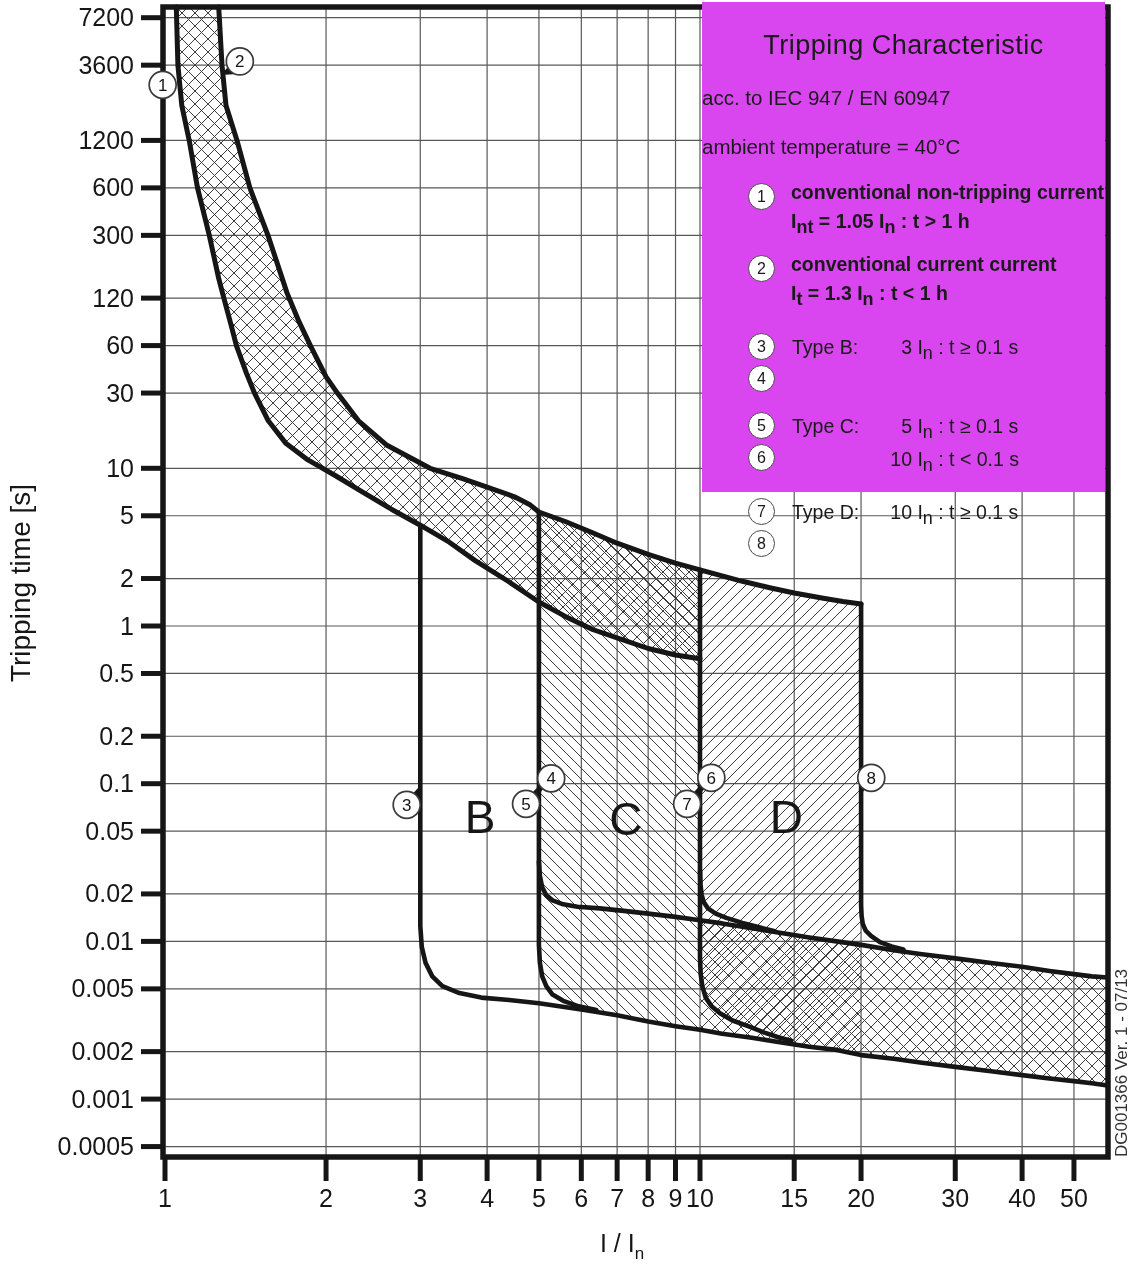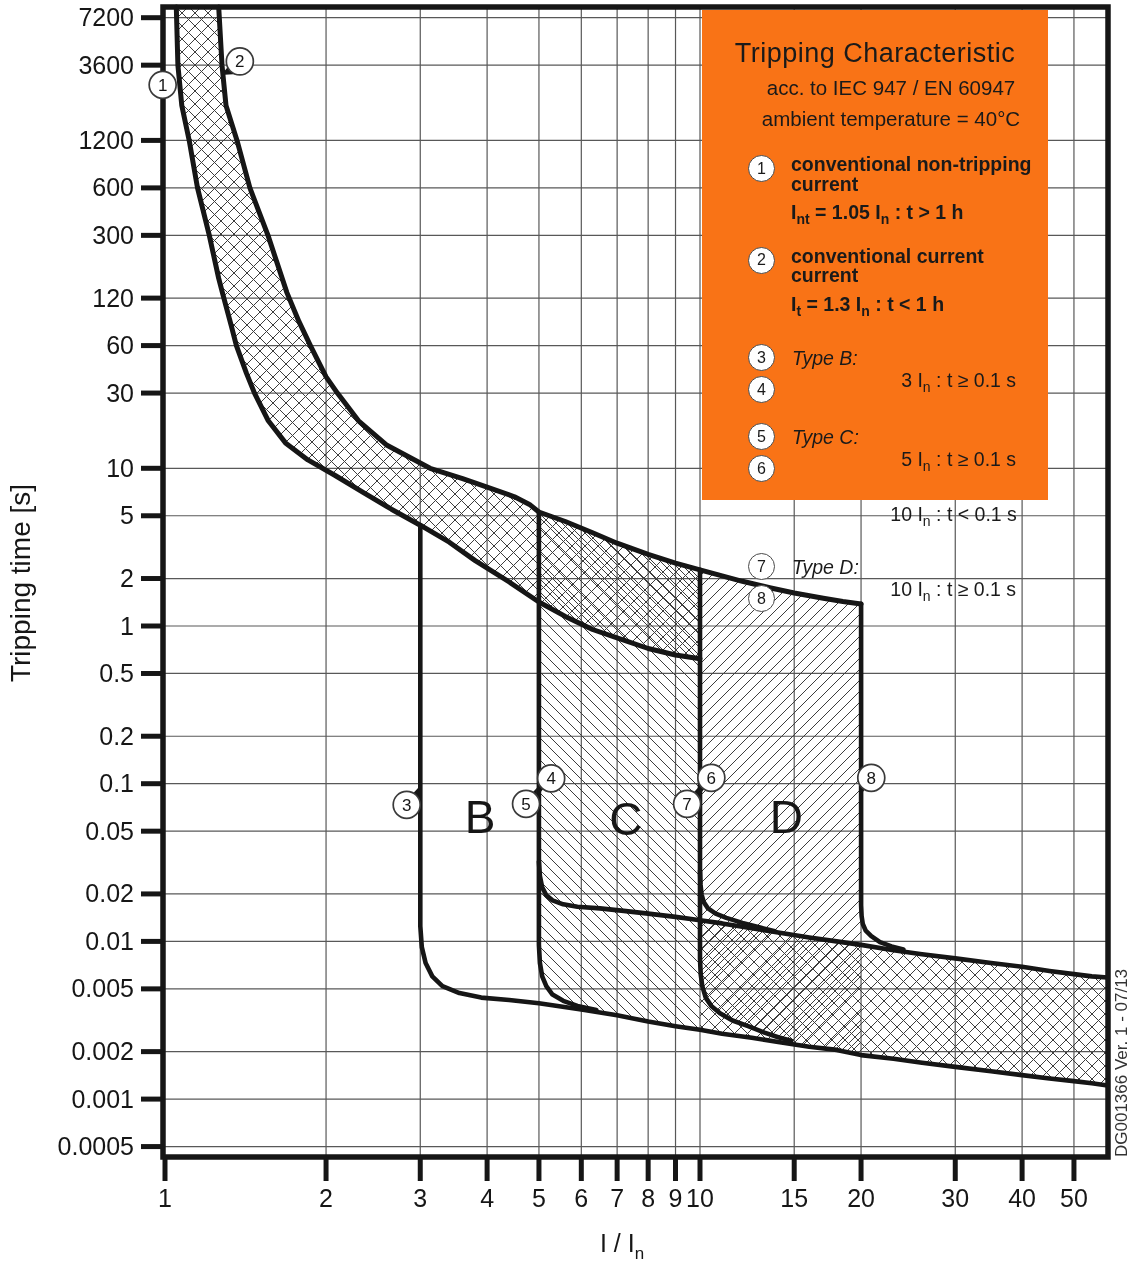--- a/index.html
+++ b/index.html
@@ -1,32 +1,32 @@
 <!DOCTYPE html>
 <html><head>
 <meta charset="utf-8">
 <style>
   html,body{margin:0;padding:0;background:#fff;}
   #stage{position:relative;width:1130px;height:1280px;background:#ffffff;
          font-family:"Liberation Sans",sans-serif;color:#1a1a1a;overflow:hidden;}
   #chart{position:absolute;left:0;top:0;}
   
-  .legend{position:absolute;left:702px;top:10px;width:346px;height:490px;background:#f97316;}
+  .legend{position:absolute;left:702px;top:2px;width:403px;height:490px;background:#d946ef;}
   .lg-title{text-align:center;font-size:27px;margin-top:28px;letter-spacing:0.5px;}
-  .lg-sub{text-align:center;font-size:20.5px;margin-top:7px;padding-left:32px;}
+  .lg-sub{text-align:left;font-size:20.5px;margin-top:25px;}
   .lg-item{display:flex;align-items:flex-start;margin:24px 0 0 46px;}
   .circ{display:inline-flex;width:25px;height:25px;border:1.7px solid #4a4a4a;border-radius:50%;
         align-items:center;justify-content:center;font-size:16px;background:#fff;flex:none;}
   .lg-item .txts{margin-left:16px;font-size:19.5px;line-height:1.0;font-weight:bold;}
   .lg-item .formula{margin-top:9px;}
-  sub.s{font-size:14px;vertical-align:-5px;line-height:0;}
+  sub.s{font-size:18px;vertical-align:-5px;line-height:0;}
   .lg-type{display:grid;grid-template-columns:44px 96px auto;margin:20px 0 0 46px;font-size:19.5px;}
   .lg-type .circs{display:flex;flex-direction:column;gap:5px;}
-  .lg-type .tlabel{padding-top:3px;font-style:italic;}
-  .lg-type .tvals .tv{height:33px;padding-top:3px;box-sizing:border-box;margin-top:22px;}
+  .lg-type .tlabel{padding-top:3px;}
+  .lg-type .tvals .tv{height:33px;padding-top:3px;box-sizing:border-box;}
   .tn{display:inline-block;min-width:24px;text-align:right;}
 </style>
 </head>
 <body>
 
 <div id="stage">
 
   <svg id="chart" width="1130" height="1280" viewBox="0 0 1130 1280">
     <defs>
       <pattern id="hatch-cross" width="13" height="13" patternUnits="userSpaceOnUse">

